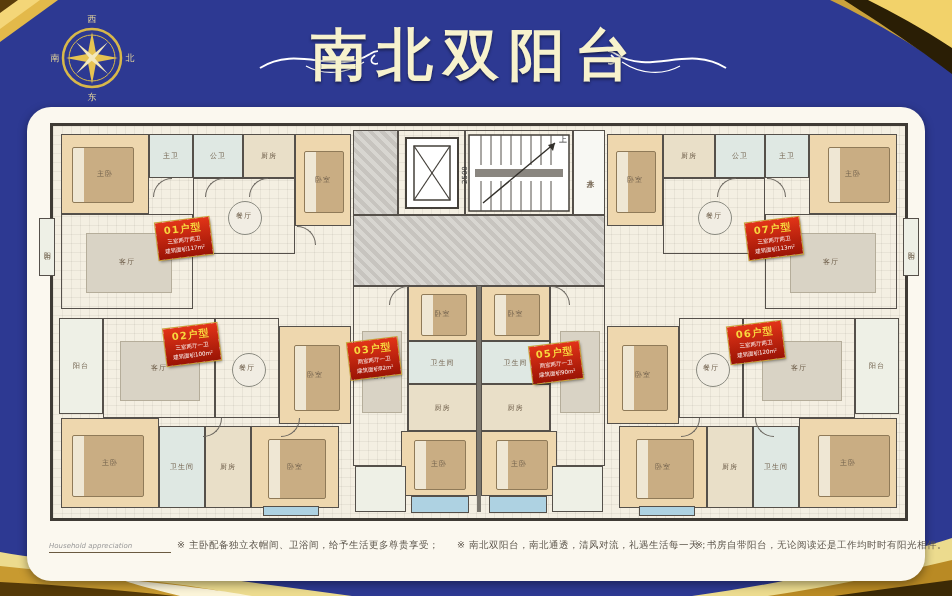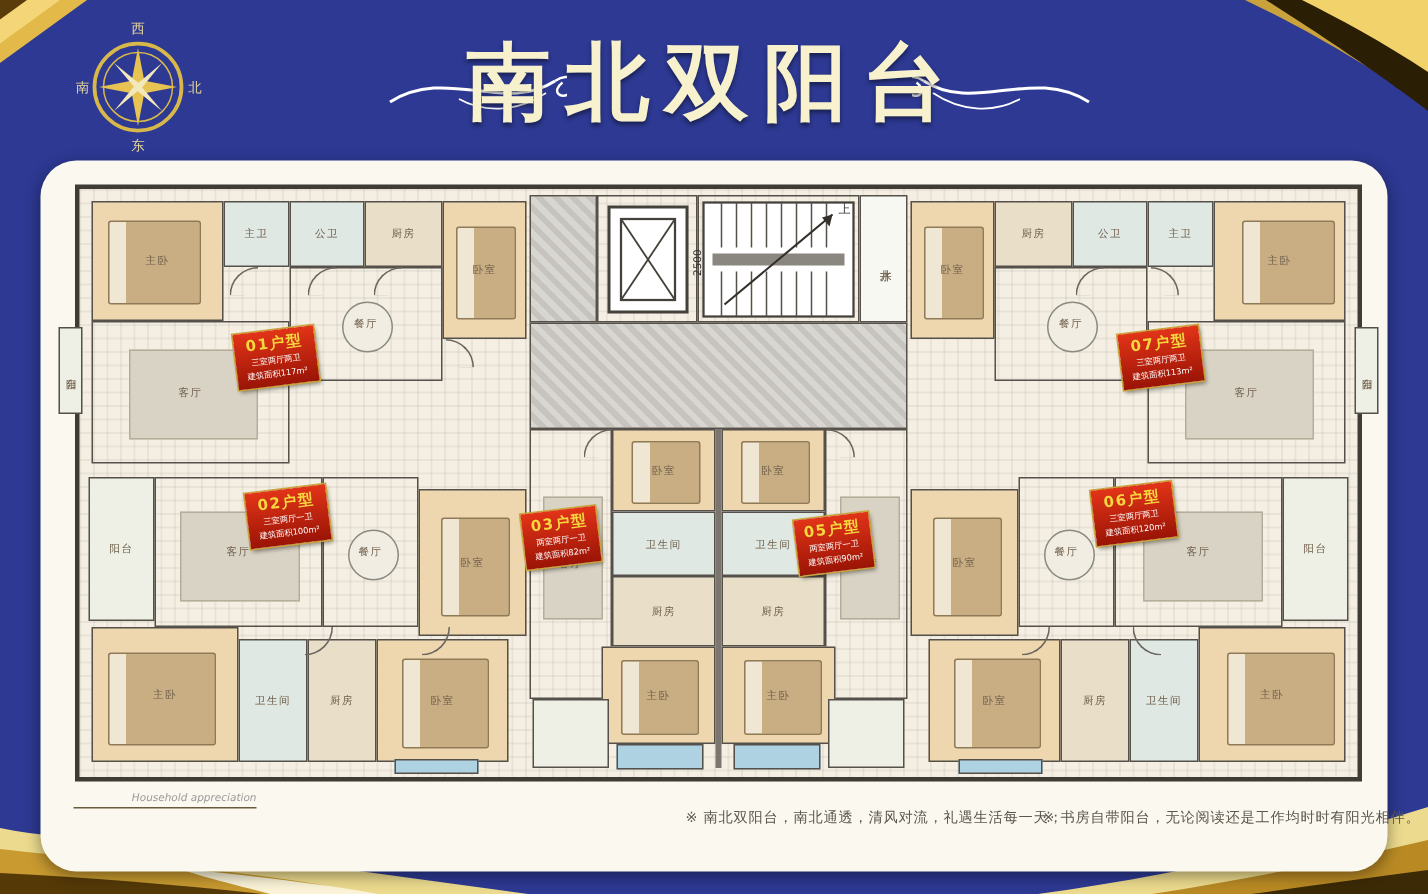--- a/index.html
+++ b/index.html
@@ -42,21 +42,21 @@
        padding:2px 5px 3px;text-align:center;z-index:6;
        box-shadow:0 0 0 1px #c9a43c,1px 2px 3px rgba(0,0,0,.45);}
   .tag b{display:block;font-size:10px;color:#f7d73e;font-weight:bold;letter-spacing:1px;}
   .tag i{display:block;font-style:normal;font-size:6px;color:#fff;white-space:nowrap;transform:scale(.92);}
   .dim{position:absolute;font-size:7px;color:#333;transform:rotate(-90deg);transform-origin:left top;}
   .uplab{position:absolute;font-size:8px;color:#333;}
   
   .fTitle{position:absolute;left:22px;top:420px;width:122px;border-bottom:1.5px solid #6a5a40;padding-bottom:2px;}
   .fTitle b{display:block;font-family:"DejaVu Serif","Liberation Serif",serif;font-size:17px;
             color:#37312a;letter-spacing:3px;font-weight:bold;}
-  .fTitle i{display:block;font-size:7px;color:#999;font-style:italic;margin-top:1px;text-align:right;}
+  .fTitle i{display:block;font-size:7px;color:#999;font-style:italic;margin-top:15px;}
   .note{position:absolute;top:432px;font-size:9.5px;color:#5d564c;white-space:nowrap;letter-spacing:.5px;}
 </style>
 </head>
 <body>
 
 <svg class="abs" style="left:0;top:0" width="66" height="48">
   <polygon points="0,0 58,0 0,42" fill="#e3b94a"></polygon>
   <polygon points="0,0 40,0 0,29" fill="#f4d678"></polygon>
   <polygon points="0,0 18,0 0,13" fill="#5a3c0a"></polygon>
 </svg>
@@ -351,15 +351,16 @@
     <div class="door" style="left:498px;top:160px;transform:rotate(90deg)"></div>
     <div class="door" style="left:714px;top:52px;transform:rotate(90deg)"></div>
     <div class="door" style="left:664px;top:52px"></div>
     <div class="door" style="left:628px;top:292px;transform:rotate(180deg)"></div>
     <div class="door" style="left:702px;top:292px;transform:rotate(270deg)"></div>
   </div>
 
   <div class="fTitle">
     <i>Household appreciation</i>
   </div>
+  <span class="note" style="left:150px">※ 主卧配备独立衣帽间、卫浴间，给予生活更多尊贵享受；</span>
   <span class="note" style="left:430px">※ 南北双阳台，南北通透，清风对流，礼遇生活每一天；</span>
   <span class="note" style="left:668px">※ 书房自带阳台，无论阅读还是工作均时时有阳光相伴。</span>
 </div>
 
 </body></html>

